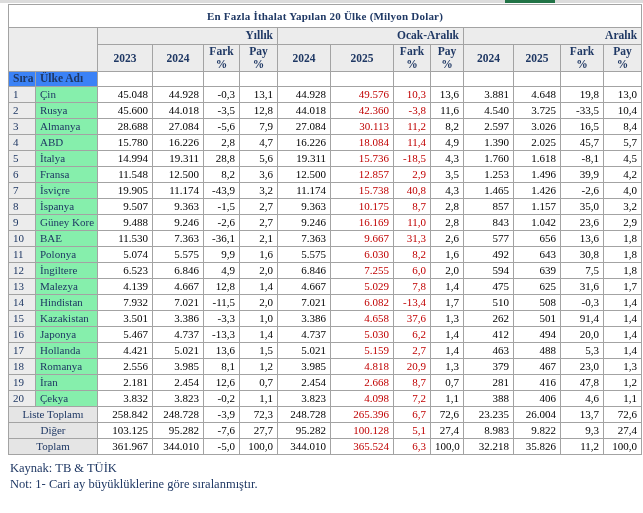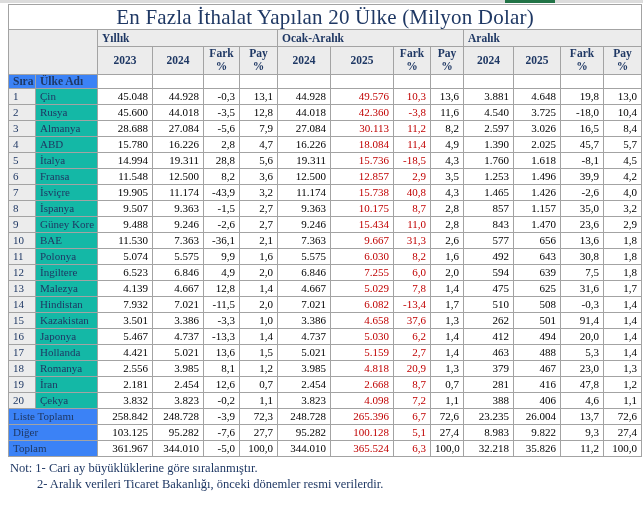--- a/index.html
+++ b/index.html
@@ -12,33 +12,33 @@
 
   table.main{
     position:absolute;left:8px;top:4px;width:633px;table-layout:fixed;
     border-collapse:collapse;
   }
   table.main td, table.main th{
     border:1px solid #a3a3a3;padding:0 4px;font-size:11px;line-height:1.15;
     overflow:hidden;white-space:nowrap;vertical-align:middle;font-weight:normal;
   }
   tr.r-title th{
-    height:22px;background:#ffffff;color:#1F3864;font-weight:normal;
-    font-size:21px;text-align:center;letter-spacing:.2px;margin-left:24px;
+    height:22px;background:#ffffff;color:#1F3864;font-weight:bold;
+    font-size:11px;text-align:center;letter-spacing:.2px;margin-left:24px;
   }
-  tr.r-group th{height:16px;background:#ececec;color:#1F3864;font-weight:bold;text-align:left;font-size:11.5px;}
+  tr.r-group th{height:16px;background:#ececec;color:#1F3864;font-weight:bold;text-align:right;font-size:11.5px;}
   tr.r-years th{height:26px;background:#ececec;color:#1F3864;font-weight:bold;text-align:center;white-space:pre-line;font-size:11.5px;}
   tr.r-names th{height:13px;background:#3b82f6;color:#1F3864;font-weight:bold;text-align:left;font-size:11.5px;}
   tr.r-names td{background:#ffffff;}
   th.corner{background:#ececec;}
 
   tbody tr{height:16px;}
   td.rank{background:#ececec;color:#1F3864;font-weight:bold;text-align:left;}
-  td.country{background:#14b8a6;color:#1F3864;font-weight:bold;text-align:left;}
-  td.tlabel{background:#3b82f6;color:#1F3864;font-weight:bold;}
+  td.country{background:#86efac;color:#1F3864;font-weight:bold;text-align:left;}
+  td.tlabel{background:#e5e5e5;color:#1F3864;font-weight:bold;text-align:center;}
   td.num{text-align:right;color:#000;background:#fff;}
   td.red{color:#C00000;font-weight:bold;margin-left:38px;}
   td.big{font-size:14px;}
   td.boldnum{font-weight:bold;}
 
   .footer{position:absolute;left:10px;top:461px;color:#1F3864;font-size:12.5px;line-height:1.27;}
   .footer .indent{padding-left:27px;}
 </style>
 </head>
 <body>
@@ -134,21 +134,21 @@
           <td class="num">45.600</td>
           <td class="num">44.018</td>
           <td class="num">-3,5</td>
           <td class="num">12,8</td>
           <td class="num">44.018</td>
           <td class="num red">42.360</td>
           <td class="num red">-3,8</td>
           <td class="num">11,6</td>
           <td class="num">4.540</td>
           <td class="num">3.725</td>
-          <td class="num">-18,0</td>
+          <td class="num">-33,5</td>
           <td class="num">10,4</td>
         </tr>
         <tr>
           <td class="rank">3</td>
           <td class="country">Almanya</td>
           <td class="num">28.688</td>
           <td class="num">27.084</td>
           <td class="num">-5,6</td>
           <td class="num">7,9</td>
           <td class="num">27.084</td>
@@ -241,25 +241,25 @@
           <td class="num">3,2</td>
         </tr>
         <tr>
           <td class="rank">9</td>
           <td class="country">Güney Kore</td>
           <td class="num">9.488</td>
           <td class="num">9.246</td>
           <td class="num">-2,6</td>
           <td class="num">2,7</td>
           <td class="num">9.246</td>
-          <td class="num red">15.434</td>
+          <td class="num red">16.169</td>
           <td class="num red">11,0</td>
           <td class="num">2,8</td>
           <td class="num">843</td>
-          <td class="num">1.470</td>
+          <td class="num">1.042</td>
           <td class="num">23,6</td>
           <td class="num">2,9</td>
         </tr>
         <tr>
           <td class="rank">10</td>
           <td class="country">BAE</td>
           <td class="num">11.530</td>
           <td class="num">7.363</td>
           <td class="num">-36,1</td>
           <td class="num">2,1</td>
@@ -474,16 +474,16 @@
           <td class="num">100,0</td>
           <td class="num">32.218</td>
           <td class="num">35.826</td>
           <td class="num">11,2</td>
           <td class="num">100,0</td>
         </tr>
       </tbody>
   </table>
 
   <div class="footer">
+    <div>Kaynak: TB &amp; TÜİK</div>
     <div>Not: 1- Cari ay büyüklüklerine göre sıralanmıştır.</div>
-    <div class="indent">2- Aralık verileri Ticaret Bakanlığı, önceki dönemler resmi verilerdir.</div>
   </div>
 </div>
 
 </body></html>

